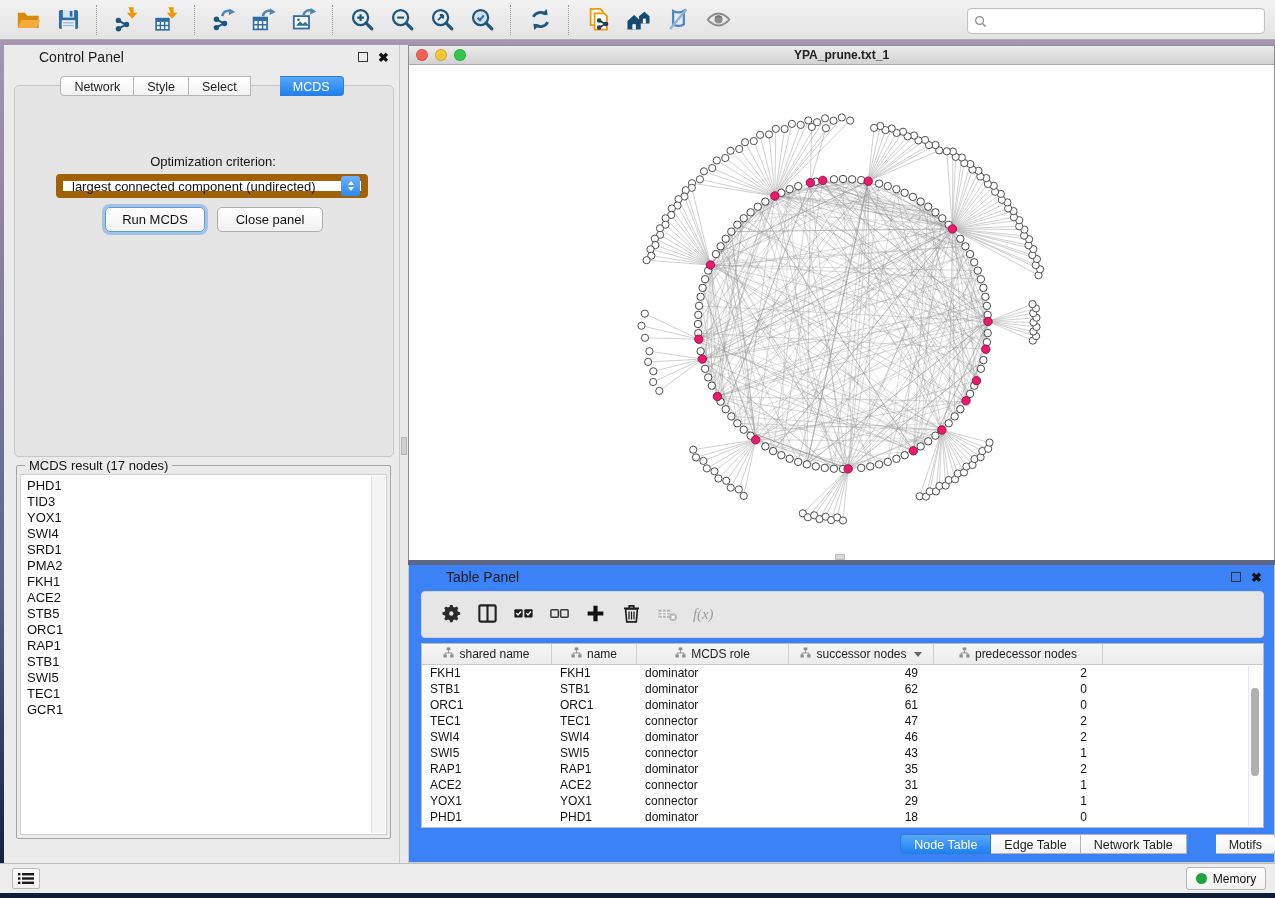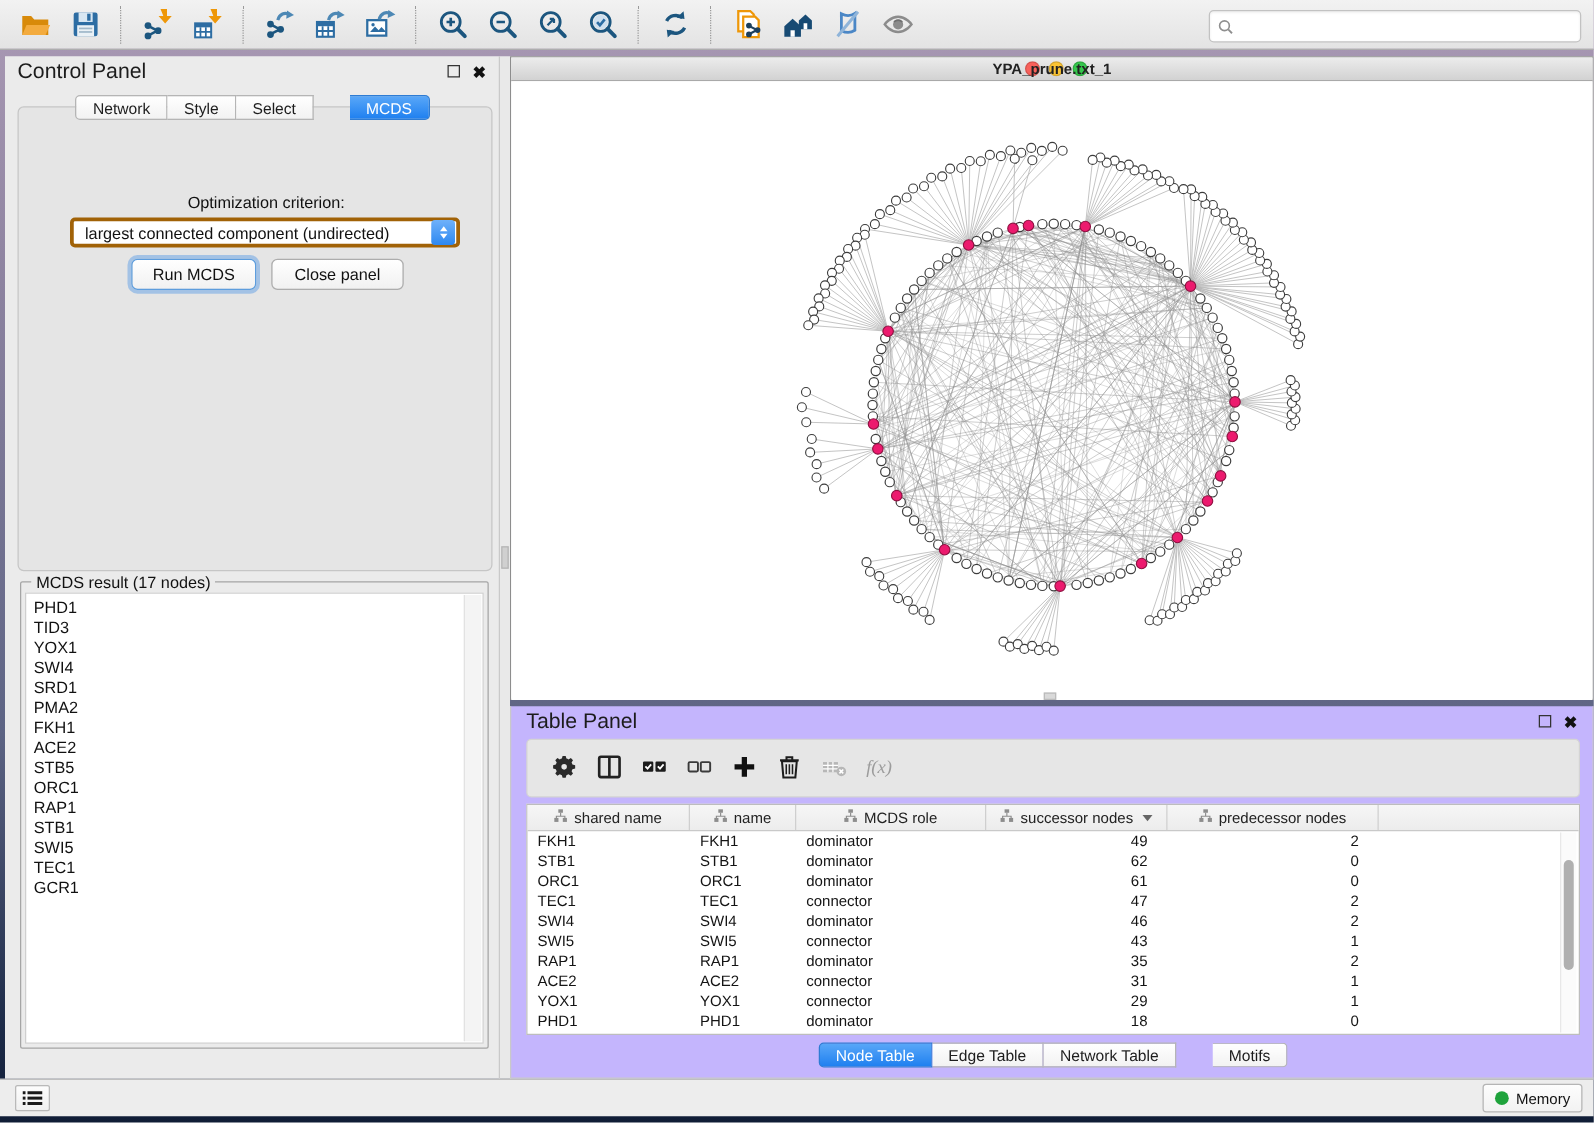--- a/index.html
+++ b/index.html
@@ -22,33 +22,33 @@
   .tsep{width:1px;height:30px;border-left:1px dotted #9a9a9a;margin:0 8px;}
   #search-wrap{
     position:absolute;right:10px;top:8px;width:296px;height:24px;background:#fff;
     border:1px solid #c2c2c2;border-radius:4px;display:flex;align-items:center;box-shadow:inset 0 1px 2px rgba(0,0,0,.08);
   }
   #search-wrap svg{margin:0 4px 0 6px;flex:0 0 auto;}
   #search-input{border:none;outline:none;flex:1;height:18px;font-size:12px;background:transparent;}
   
   #control-panel{position:absolute;left:4px;top:45px;width:396px;height:818px;background:#ebebeb;box-sizing:border-box;border-right:1px solid #c9c9c9;}
   .panel-titlebar{height:24px;display:flex;align-items:center;padding:0 10px;}
-  .panel-title{font-size:17px;color:#1c1c1c;flex:1;}
+  .panel-title{font-size:14px;color:#1c1c1c;flex:1;margin-left:25px;}
   .float-btn{width:10px;height:10px;border:1.4px solid #333;background:transparent;margin-right:10px;cursor:pointer;padding:0;}
   .close-btn{border:none;background:transparent;font-size:13px;font-weight:bold;color:#111;cursor:pointer;padding:0;line-height:1;}
   #cp-inner{position:absolute;left:10px;top:40px;width:378px;height:370px;background:#e5e5e5;border:1px solid #c6c6c6;border-radius:5px;}
   #control-tabs{position:absolute;left:0;top:31px;width:396px;display:flex;justify-content:center;z-index:5;}
   .seg{background:linear-gradient(#ffffff,#f2f2f2);border:1px solid #b5b5b5;border-left:none;
     padding:2px 13px;font-size:12.5px;color:#1d1d1d;cursor:pointer;height:20px;line-height:16px;}
   .seg:first-child{border-left:1px solid #b5b5b5;border-radius:4px 0 0 4px;}
   .seg:last-child{border-radius:0 4px 4px 0;margin-left:29px;}
   .seg.sel{background:linear-gradient(#59a7f8,#1f80f0);color:#fff;border-color:#2e7cd4;}
   #opt-label{position:absolute;left:0;top:68px;width:396px;text-align:center;font-size:13px;color:#111;}
   #criterion-select{
-    position:absolute;left:41px;top:88px;width:312px;height:24px;background:#fff;border:3px solid #a16207;
+    position:absolute;left:41px;top:88px;width:312px;height:24px;background:#fff;border:7px solid #a16207;
     border-radius:4px;display:flex;align-items:center;cursor:pointer;box-sizing:border-box;
   }
   #criterion-select .val{flex:1;font-size:13px;color:#111;padding-left:9px;white-space:nowrap;}
   #criterion-select .stepper{width:19px;height:20px;margin-right:1px;border-radius:3px;
     background:linear-gradient(#6fb1fa,#2d88f1);display:flex;flex-direction:column;align-items:center;justify-content:center;gap:2px;}
   .chev{width:0;height:0;border-left:3.5px solid transparent;border-right:3.5px solid transparent;}
   .chev.up{border-bottom:4px solid #fff;}
   .chev.dn{border-top:4px solid #fff;}
   .push-btn{
     position:absolute;height:25px;background:linear-gradient(#ffffff,#f1f1f1);border:1px solid #adadad;
@@ -62,43 +62,43 @@
   #mcds-items{padding:3px 0 0 6px;}
   .mcds-item{font-size:13px;line-height:16px;color:#111;cursor:default;}
   #mcds-scroll{position:absolute;right:1px;top:1px;width:13px;height:357px;background:#f4f4f4;border-left:1px solid #e2e2e2;}
   
   #v-splitter{position:absolute;left:400px;top:45px;width:8px;height:818px;background:#e9e9e9;cursor:col-resize;}
   #v-grip{position:absolute;left:1px;top:392px;width:6px;height:18px;background:#d0d0d0;border:1px solid #b5b5b5;box-sizing:border-box;}
   
   #network-window{position:absolute;left:408px;top:45px;width:867px;height:515px;box-sizing:border-box;
     border:1px solid #8d8d8d;background:#fff;}
   #net-titlebar{height:18px;background:linear-gradient(#ececec,#d2d2d2);border-bottom:1px solid #a9a9a9;
-    display:flex;align-items:center;position:relative;justify-content:center;}
+    display:flex;align-items:center;position:relative;}
   .tl{width:12px;height:12px;border-radius:50%;margin-left:7px;border:1px solid rgba(0,0,0,.15);box-sizing:border-box;padding:0;cursor:pointer;}
   #net-title{position:absolute;left:0;right:0;text-align:center;font-size:12px;font-weight:bold;color:#222;pointer-events:none;}
   #net-canvas{position:relative;width:865px;height:495px;background:#fff;}
   #net-grip{position:absolute;left:426px;bottom:0px;width:10px;height:6px;background:#d9d9d9;border:1px solid #bbb;box-sizing:border-box;}
   
-  #table-panel{position:absolute;left:408px;top:565px;width:867px;height:298px;background:#c4b5fd;box-sizing:border-box;border:1px solid #c9c9c9;border-top:none;}
+  #table-panel{position:absolute;left:408px;top:565px;width:867px;height:298px;background:#3b82f6;box-sizing:border-box;border:1px solid #c9c9c9;border-top:none;}
   #tp-toolbar{position:absolute;left:12px;top:26px;width:843px;height:47px;background:#e6e6e6;border:1px solid #d4d4d4;
     border-radius:4px;display:flex;align-items:center;padding-left:14px;box-sizing:border-box;}
   .tp-btn{width:30px;height:30px;border:none;background:transparent;margin-right:6px;display:flex;align-items:center;justify-content:center;cursor:pointer;padding:0;}
   .tp-btn svg{width:23px;height:23px;}
   .tp-btn.disabled{cursor:default;}
   #node-table{position:absolute;left:12px;top:78px;width:843px;height:185px;background:#fff;border:1px solid #bdbdbd;box-sizing:border-box;overflow:hidden;}
   #thead{display:flex;height:20px;background:linear-gradient(#f6f6f6,#ececec);border-bottom:1px solid #c9c9c9;}
   .th{display:flex;align-items:center;justify-content:center;gap:5px;border-right:1px solid #cfcfcf;
     font-size:12px;color:#222;box-sizing:border-box;cursor:pointer;white-space:nowrap;}
   .th .sortchev{width:0;height:0;border-left:4px solid transparent;border-right:4px solid transparent;border-top:5px solid #666;margin-left:2px;}
   #tbody .trow{display:flex;height:16px;align-items:center;}
   .td{font-size:12px;color:#141414;box-sizing:border-box;padding-left:8px;white-space:nowrap;overflow:hidden;}
   .td.num{text-align:right;padding-right:16px;padding-left:0;}
   #table-scroll{position:absolute;right:2px;top:22px;width:12px;height:160px;background:#fbfbfb;border-left:1px solid #e8e8e8;}
   #table-thumb{position:absolute;left:1.5px;top:22px;width:8px;height:88px;background:#b0b0b0;border-radius:4px;cursor:pointer;}
-  #tp-tabs{position:absolute;left:0;top:269px;width:867px;display:flex;justify-content:center;}
+  #tp-tabs{position:absolute;left:0;top:269px;width:867px;display:flex;justify-content:flex-end;}
   
   #status-bar{position:absolute;left:0;top:863px;width:1275px;height:30px;background:#ededed;border-top:1px solid #bfbfbf;box-sizing:border-box;}
   #list-btn{position:absolute;left:12px;top:4px;width:28px;height:21px;background:linear-gradient(#fdfdfd,#f0f0f0);
     border:1px solid #b9b9b9;border-radius:2px;display:flex;align-items:center;justify-content:center;cursor:pointer;padding:0;}
   #memory-btn{position:absolute;right:9px;top:3px;width:80px;height:23px;background:linear-gradient(#fdfdfd,#f2f2f2);
     border:1px solid #b5b5b5;border-radius:3px;display:flex;align-items:center;justify-content:center;gap:6px;
     font-size:12px;color:#111;cursor:pointer;font-family:inherit;}
   #memory-dot{width:11px;height:11px;border-radius:50%;}
 </style>
 </head>

